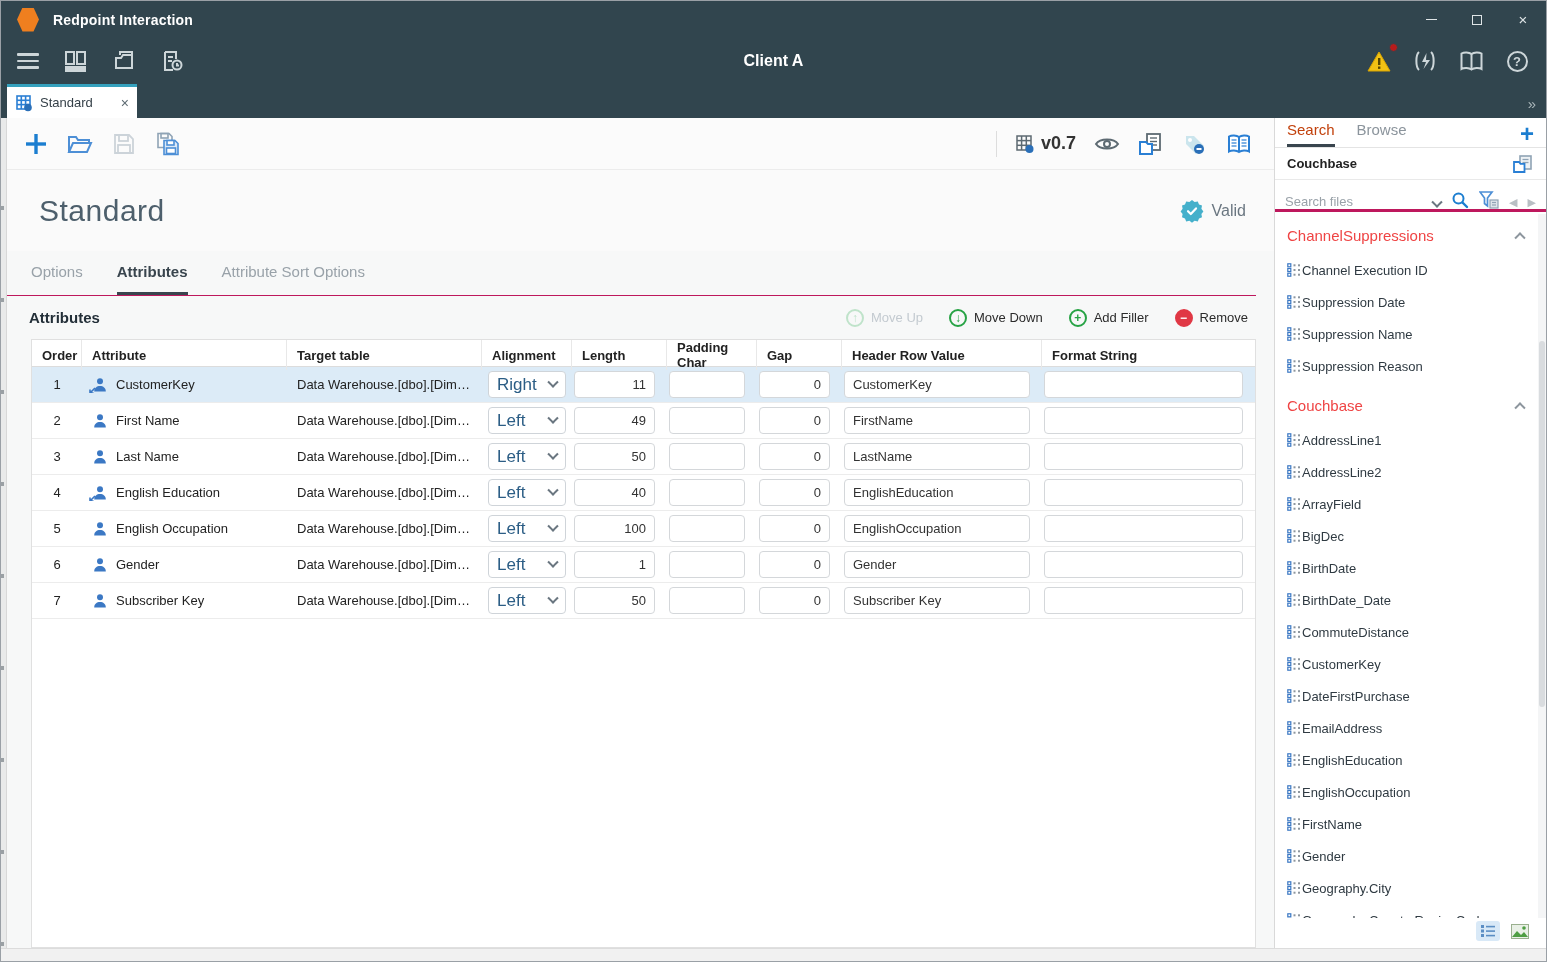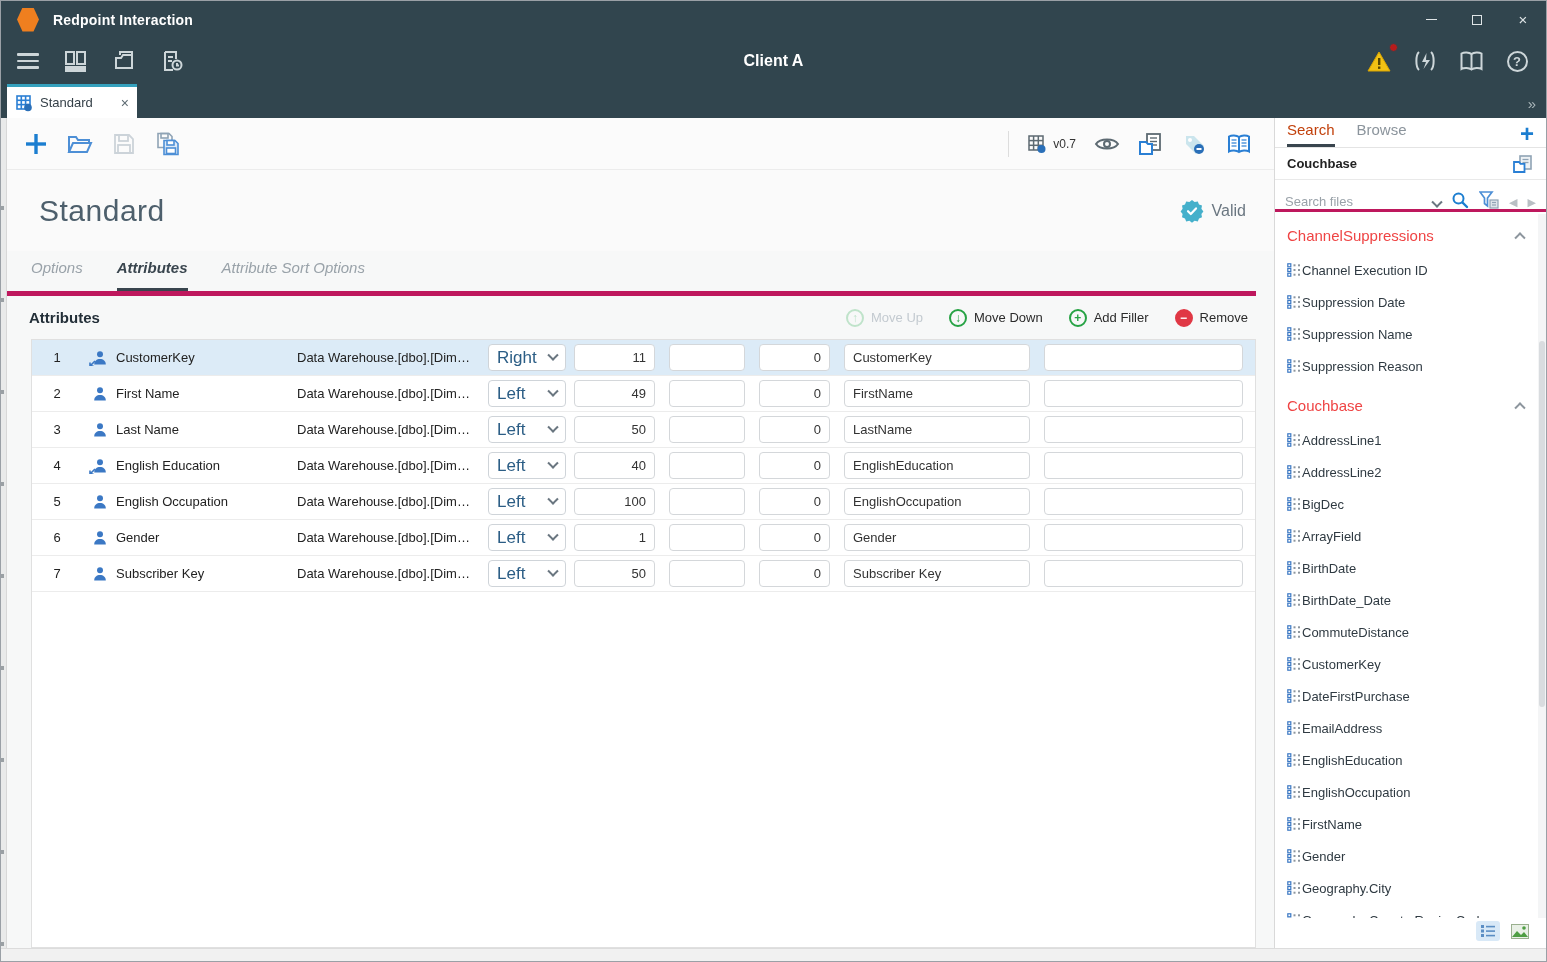--- a/index.html
+++ b/index.html
@@ -40,30 +40,30 @@
     background-image:repeating-linear-gradient(to bottom,#e9eaea 0 88px,#9aa0a4 88px 92px); background-size:3px 100%; background-repeat:no-repeat; }
   .content { flex:1; display:flex; flex-direction:column; background:#f7f8f8; min-width:0; }
 
   
   .doc-toolbar { height:52px; background:#fbfbfb; border-bottom:1px solid #ececec; display:flex; align-items:center; flex-shrink:0; }
   .dt-left { display:flex; align-items:center; gap:20px; margin-left:18px; }
   .dt-right { margin-left:auto; display:flex; align-items:center; gap:18px; margin-right:22px; }
   .dt-sep { width:1px; height:26px; background:#ddd; }
   .tool-btn { display:flex; align-items:center; justify-content:center; cursor:pointer; }
   .version-group { display:flex; align-items:center; gap:6px; }
-  .version-text { font-size:12px; font-weight:normal; color:#333; }
+  .version-text { font-size:18px; font-weight:bold; color:#333; }
 
   
   .doc-header { height:81px; background:#fafafa; display:flex; align-items:center; flex-shrink:0; }
   .doc-title { font-size:30px; font-weight:300; color:#4d5f6c; margin-left:32px; letter-spacing:.5px; }
   .valid-group { margin-left:auto; margin-right:28px; display:flex; align-items:center; gap:8px; }
   .valid-text { font-size:16px; color:#6a7680; }
 
   
-  .tabs-row { height:45px; display:flex; align-items:flex-end; gap:34px; padding:0 0 0 24px; border-bottom:5px solid #be185d; flex-shrink:0; margin-right:18px;font-style:italic; }
+  .tabs-row { height:45px; display:flex; align-items:flex-end; gap:34px; padding:0 0 0 24px; border-bottom:1px solid #be185d; flex-shrink:0; margin-right:18px; }
   .tab-item { font-size:15px; color:#99a2a9; padding-bottom:12px; cursor:pointer; border-bottom:3px solid transparent; }
   .tab-item.active { color:#39454e; font-weight:bold; border-bottom-color:#39454e; }
 
   
   .attr-bar { height:43px; display:flex; align-items:center; flex-shrink:0; padding-left:22px; }
   .attr-title { font-size:15px; font-weight:bold; color:#232f38; }
   .attr-actions { margin-left:auto; display:flex; align-items:center; gap:26px; margin-right:26px; }
   .action-btn { display:flex; align-items:center; gap:7px; font-size:13px; color:#2b2b2b; cursor:pointer; }
   .action-circle { width:18px; height:18px; border-radius:50%; border:2px solid #27a345; color:#27a345; font-size:12px; font-weight:bold; display:flex; align-items:center; justify-content:center; line-height:1; }
   .action-btn.danger .action-circle { background:#e03845; border-color:#e03845; color:#fff; }
@@ -370,20 +370,31 @@
     <span>Add Filler</span>
   </div>
             <div class="action-btn danger">
     <span class="action-circle">−</span>
     <span>Remove</span>
   </div>
           </div>
       </div>
 
       <div class="table-wrap">
+        <div class="thead">
+            <div class="th">Order</div>
+            <div class="th">Attribute</div>
+            <div class="th">Target table</div>
+            <div class="th">Alignment</div>
+            <div class="th">Length</div>
+            <div class="th">Padding Char</div>
+            <div class="th">Gap</div>
+            <div class="th">Header Row Value</div>
+            <div class="th">Format String</div>
+          </div>
         <div>
             <div class="trow sel">
     <div class="cell order">1</div>
     <div class="cell attr-cell">
       <span class="person-wrap edit">
         <svg width="16" height="16" viewBox="0 0 16 16">
                     <circle cx="8" cy="4.2" r="3" fill="#3b78c4"></circle>
                     <path d="M2.2 14.5 c0-3.6 2.6-5.5 5.8-5.5 s5.8 1.9 5.8 5.5 z" fill="#3b78c4"></path>
                   </svg>
         <svg class="mini-arrow" width="8" height="8" viewBox="0 0 8 8">
@@ -799,39 +810,39 @@
                   </g>
                   <g fill="#8d969e">
                     <rect x="6.5" y="1.3" width="2" height="2"></rect>
                     <rect x="11" y="1.3" width="2" height="2"></rect>
                     <rect x="6.5" y="6" width="2" height="2"></rect>
                     <rect x="11" y="6" width="2" height="2"></rect>
                     <rect x="6.5" y="10.7" width="2" height="2"></rect>
                     <rect x="11" y="10.7" width="2" height="2"></rect>
                   </g>
                 </svg>
+    <span class="sb-item-label">ArrayField</span>
+  </div>
+              <div class="sb-item">
+    <svg width="15" height="14" viewBox="0 0 15 14">
+                  <g fill="none" stroke="#3b78c4" stroke-width="1.2">
+                    <rect x="0.8" y="0.8" width="3" height="3"></rect>
+                    <rect x="0.8" y="5.5" width="3" height="3"></rect>
+                    <rect x="0.8" y="10.2" width="3" height="3"></rect>
+                  </g>
+                  <g fill="#8d969e">
+                    <rect x="6.5" y="1.3" width="2" height="2"></rect>
+                    <rect x="11" y="1.3" width="2" height="2"></rect>
+                    <rect x="6.5" y="6" width="2" height="2"></rect>
+                    <rect x="11" y="6" width="2" height="2"></rect>
+                    <rect x="6.5" y="10.7" width="2" height="2"></rect>
+                    <rect x="11" y="10.7" width="2" height="2"></rect>
+                  </g>
+                </svg>
     <span class="sb-item-label">BigDec</span>
-  </div>
-              <div class="sb-item">
-    <svg width="15" height="14" viewBox="0 0 15 14">
-                  <g fill="none" stroke="#3b78c4" stroke-width="1.2">
-                    <rect x="0.8" y="0.8" width="3" height="3"></rect>
-                    <rect x="0.8" y="5.5" width="3" height="3"></rect>
-                    <rect x="0.8" y="10.2" width="3" height="3"></rect>
-                  </g>
-                  <g fill="#8d969e">
-                    <rect x="6.5" y="1.3" width="2" height="2"></rect>
-                    <rect x="11" y="1.3" width="2" height="2"></rect>
-                    <rect x="6.5" y="6" width="2" height="2"></rect>
-                    <rect x="11" y="6" width="2" height="2"></rect>
-                    <rect x="6.5" y="10.7" width="2" height="2"></rect>
-                    <rect x="11" y="10.7" width="2" height="2"></rect>
-                  </g>
-                </svg>
-    <span class="sb-item-label">ArrayField</span>
   </div>
               <div class="sb-item">
     <svg width="15" height="14" viewBox="0 0 15 14">
                   <g fill="none" stroke="#3b78c4" stroke-width="1.2">
                     <rect x="0.8" y="0.8" width="3" height="3"></rect>
                     <rect x="0.8" y="5.5" width="3" height="3"></rect>
                     <rect x="0.8" y="10.2" width="3" height="3"></rect>
                   </g>
                   <g fill="#8d969e">
                     <rect x="6.5" y="1.3" width="2" height="2"></rect>

